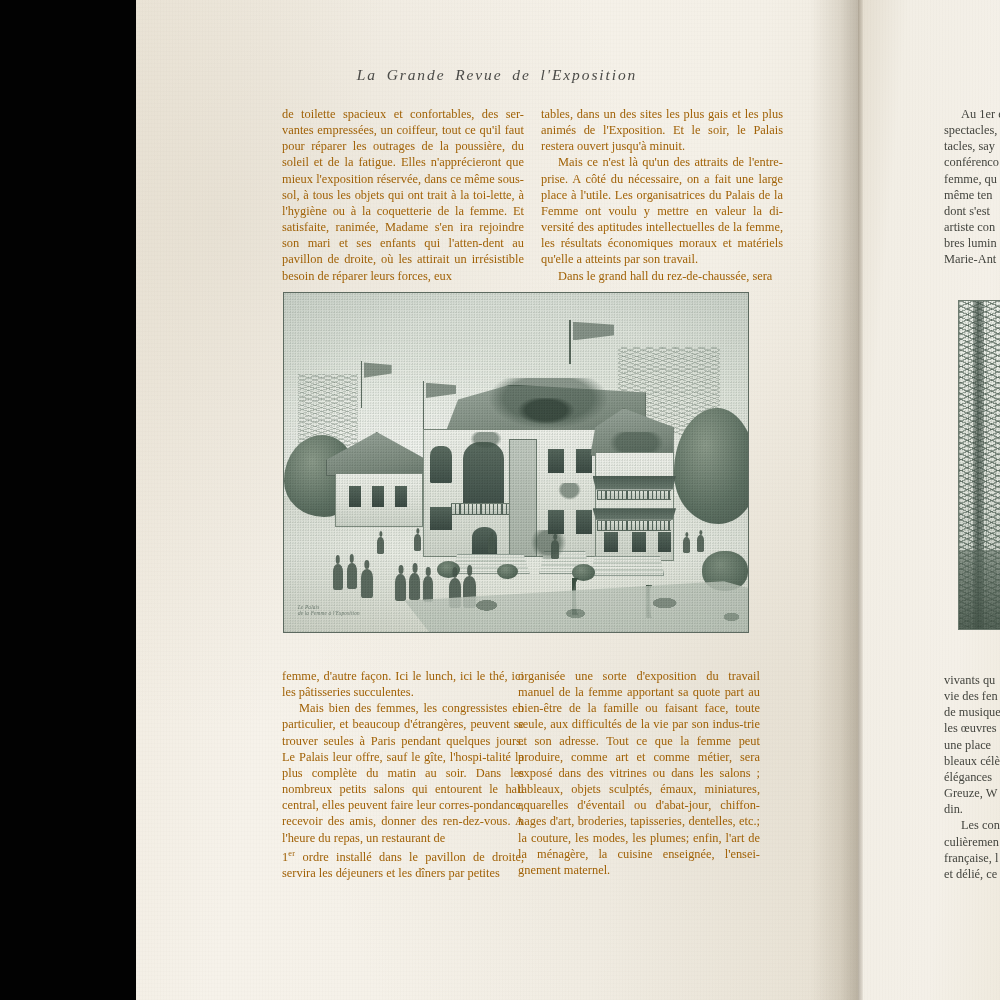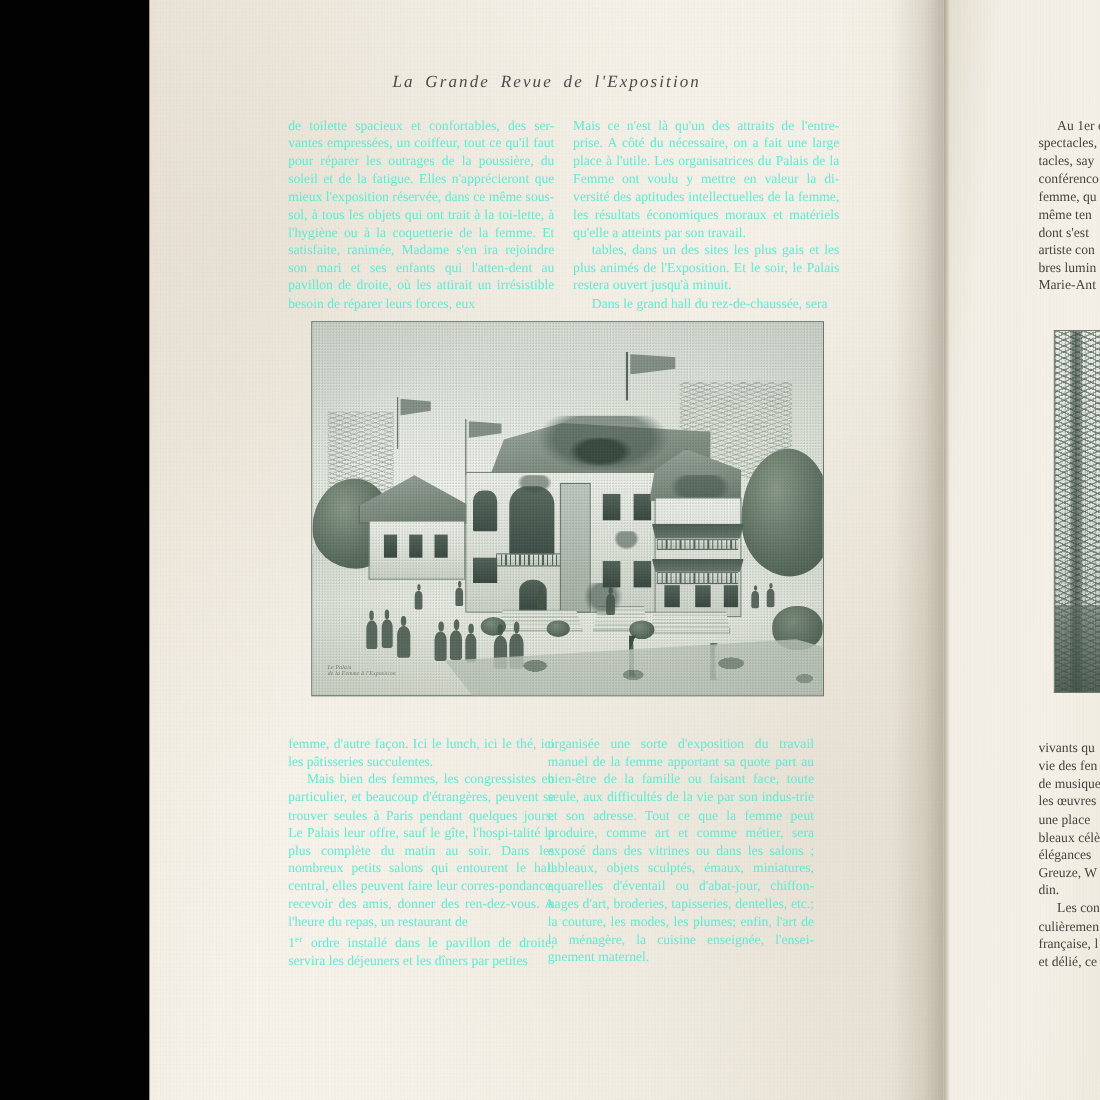--- a/index.html
+++ b/index.html
@@ -87,24 +87,25 @@
     color: #4b4b48;
     word-spacing: 4px;
   }
 
   
   .col {
     position: absolute;
     width: 242px;
     font-size: 12.4px;
     line-height: 16.15px;
-    color: #5eead4;
+    color: #a16207;
     text-align: justify;
     -webkit-hyphens: manual;
     hyphens: manual;
+    margin-left: 20px;
   }
   .col p { text-indent: 0; }
   .col p + p { text-indent: 17px; }
 
   .col-left-top   { left: 262px; top: 106px; }
   .col-right-top  { left: 521px; top: 106px; }
   .col-left-bot   { left: 262px; top: 668px; }
   .col-right-bot  { left: 498px; top: 668px; }
   .sup { font-size: 8.2px; vertical-align: super; letter-spacing: .4px; font-family: Liberation Serif, serif; }
 
@@ -346,22 +347,22 @@
     <div class="gutter-shadow"></div>
   </div>
 
   <div class="running-head">La  Grande  Revue  de  l'Exposition</div>
 
   <div class="col col-left-top">
     <p>de toilette spacieux et confortables, des ser-vantes empressées, un coiffeur, tout ce qu'il faut pour réparer les outrages de la poussière, du soleil et de la fatigue. Elles n'apprécieront que mieux l'exposition réservée, dans ce même sous-sol, à tous les objets qui ont trait à la toi-lette, à l'hygiène ou à la coquetterie de la femme. Et satisfaite, ranimée, Madame s'en ira rejoindre son mari et ses enfants qui l'atten-dent au pavillon de droite, où les attirait un irrésistible besoin de réparer leurs forces, eux</p>
   </div>
 
   <div class="col col-right-top">
+    <p>tables, dans un des sites les plus gais et les plus animés de l'Exposition. Et le soir, le Palais restera ouvert jusqu'à minuit.</p>
     <p>Mais ce n'est là qu'un des attraits de l'entre-prise. A côté du nécessaire, on a fait une large place à l'utile. Les organisatrices du Palais de la Femme ont voulu y mettre en valeur la di-versité des aptitudes intellectuelles de la femme, les résultats économiques moraux et matériels qu'elle a atteints par son travail.</p>
-    <p>tables, dans un des sites les plus gais et les plus animés de l'Exposition. Et le soir, le Palais restera ouvert jusqu'à minuit.</p>
     <p>Dans le grand hall du rez-de-chaussée, sera</p>
   </div>
 
   <div class="plate">
     <div class="plate-inner">
 
       <div class="sky"></div>
       <div class="ground"></div>
 
       <div class="distant-tower" style="left:3%; top:24%; width:13%; height:30%;"></div>

